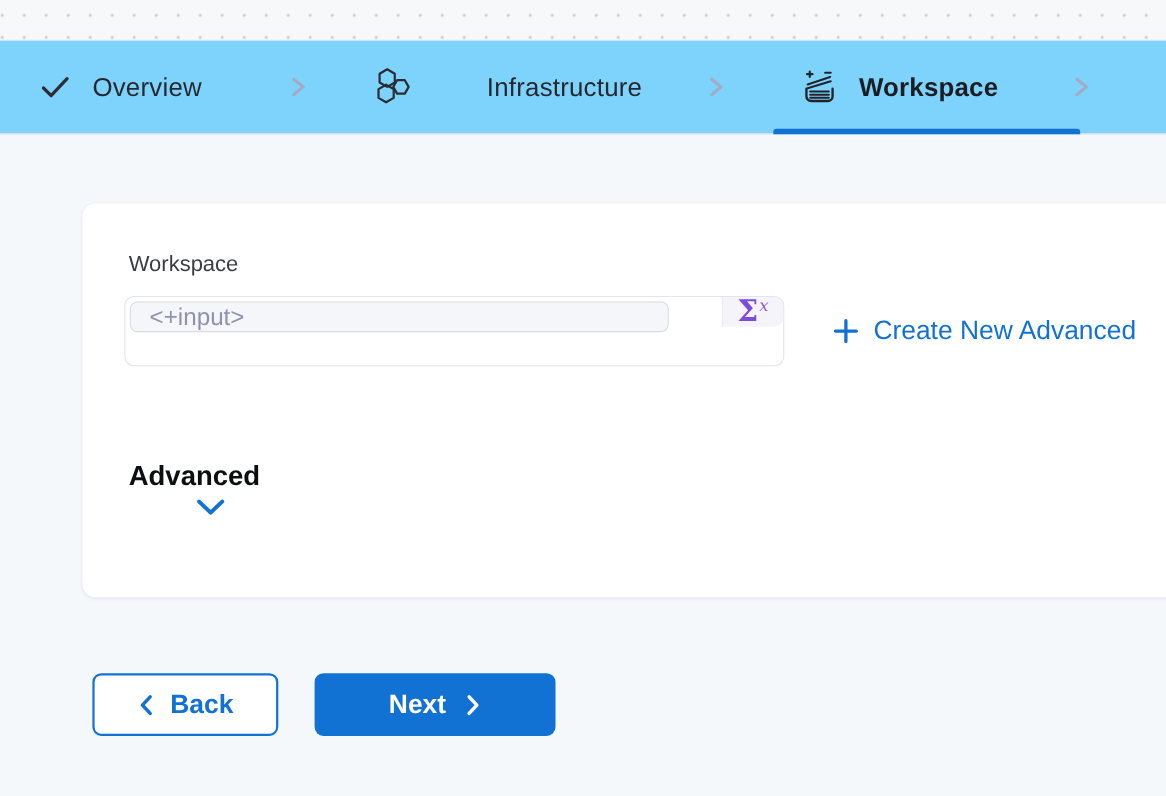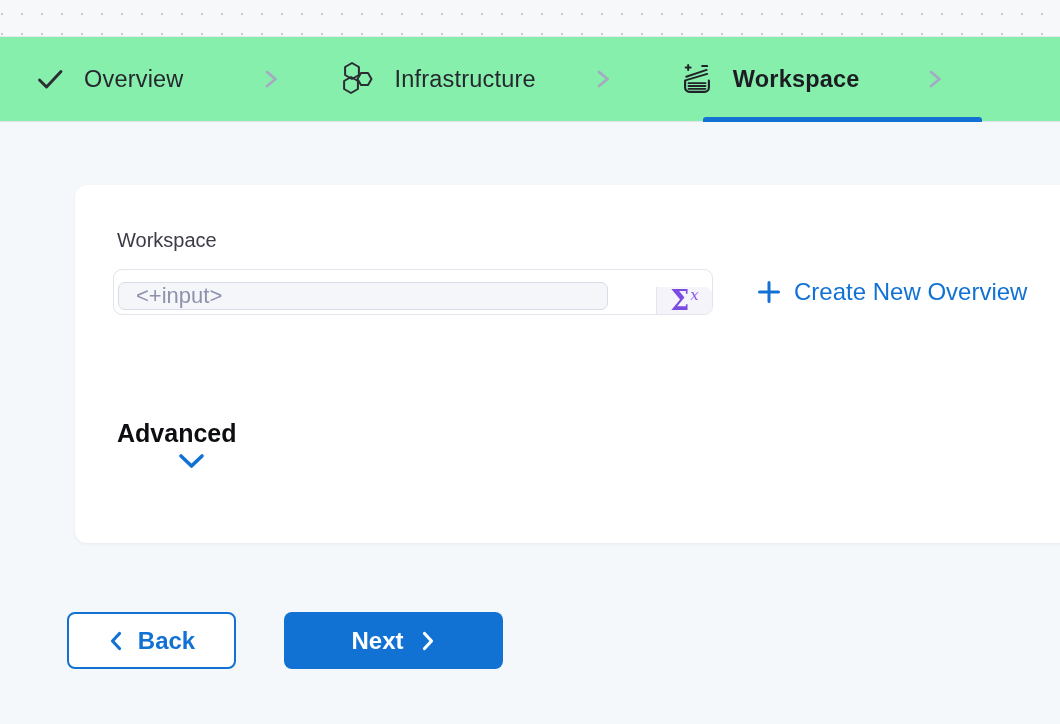--- a/index.html
+++ b/index.html
@@ -17,39 +17,39 @@
     background-image: radial-gradient(circle, #c7c9d4 1.3px, transparent 1.5px);
     background-size: 20px 20px;
     background-position: 12px 4px;
     border-bottom: 1px solid #e7e8ee;
   }
 
   
   .tab-bar {
     position: relative;
     height: 85px;
-    background: #86efac;
+    background: #7dd3fc;
     border-bottom: 1px solid #dfe2e8;
     display: flex;
     align-items: center;
     padding-left: 35px;
   }
   .step { display: flex; align-items: center; cursor: pointer; }
   .step .icon { display: flex; align-items: center; }
   .step-label {
     font-size: 23.5px;
     color: #27282f;
     font-weight: 500;
     letter-spacing: 0.2px;
     margin-left: 19px;
   }
   .step.active .step-label { font-weight: 700; color: #1c1d23; }
   .sep { display: flex; align-items: center; }
   .sep-1 { margin-left: 76px; }
-  .step-infra { margin-left: 56px; }
+  .step-infra { margin-left: 56px; gap: 48px; }
   .sep-2 { margin-left: 56px; }
   .step-ws { margin-left: 66px; }
   .sep-3 { margin-left: 64px; }
   .active-underline {
     position: absolute;
     left: 703px;
     bottom: -1px;
     width: 279px;
     height: 5px;
     border-radius: 3px 3px 0 0;
@@ -79,26 +79,26 @@
   }
   .input-row {
     position: absolute;
     left: 38px;
     top: 84px;
     display: flex;
     align-items: center;
   }
   .input-group {
     width: 600px;
-    height: 46px;
+    height: 64px;
     background: #ffffff;
     border: 1px solid #e2e4ee;
     border-radius: 9px;
     display: flex;
-    align-items: flex-end;
+    align-items: flex-start;
     gap: 44px;
   }
   .text-input {
     flex: 1;
     margin: 4px;
     border: 1px solid #d9dce8;
     border-radius: 7px;
     background: #f5f6fa;
     padding: 0 17px;
     font-family: "Liberation Sans", sans-serif;
@@ -157,24 +157,24 @@
     font-weight: 700;
     color: #0d0e12;
     cursor: pointer;
     flex-direction: column;
   }
   .advanced .chev-down { display: flex; align-items: center; margin-left: 30px; }
 
   
   .actions {
     position: absolute;
-    left: 67px;
+    left: 84px;
     top: 490px;
     display: flex;
-    gap: 48px;
+    gap: 33px;
   }
   .btn {
     height: 57px;
     border-radius: 8px;
     font-family: "Liberation Sans", sans-serif;
     font-size: 24px;
     font-weight: 700;
     display: flex;
     align-items: center;
     justify-content: center;
@@ -271,21 +271,21 @@
             <span class="sigma-sup">x</span>
         </button>
       </div>
 
       <a class="create-link">
         <span class="plus">
           <svg width="24" height="24" viewBox="0 0 24 24" fill="none">
             <path d="M12 2.5 V21.5 M2.5 12 H21.5" stroke="#1172d4" stroke-width="3" stroke-linecap="round"></path>
           </svg>
         </span>
-        <span>Create New Overview</span>
+        <span>Create New Advanced</span>
       </a>
     </div>
 
     <div class="advanced">
       <span>Advanced</span>
       <span class="chev-down">
         <svg width="31" height="26" viewBox="0 0 31 26" fill="none">
           <path d="M5 8 L15.5 18 L26 8" stroke="#1172d4" stroke-width="3.6" stroke-linecap="round" stroke-linejoin="round"></path>
         </svg>
       </span>

